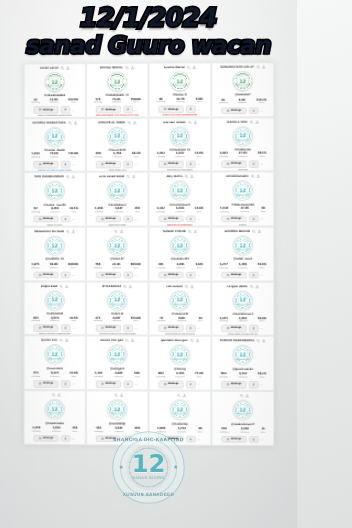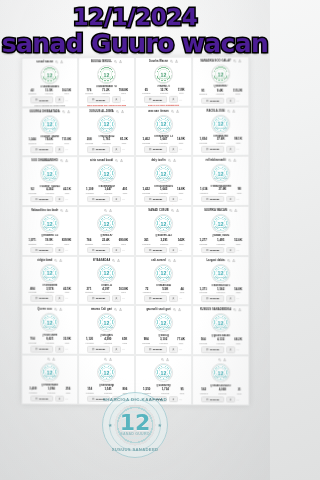--- a/index.html
+++ b/index.html
@@ -109,28 +109,28 @@
   .bio.red{color:#d93025;font-weight:700;}
   .bio.blue{color:#1a73c8;}
 
   
   .title-wrap{
     position:absolute;left:0;right:0;top:6px;text-align:center;z-index:6;
     pointer-events:none;
   }
   .title{
     display:block;font-family:"DejaVu Sans",sans-serif;
-    font-weight:700;color:#4c1d95;
+    font-weight:700;font-style:italic;color:#0f172a;
     -webkit-text-stroke:3px #000;
     paint-order:stroke fill;
     text-shadow:0 2px 2px rgba(0,0,0,.45);
     line-height:1.0;
   }
   .title.l1{font-size:23px;letter-spacing:-0.5px;}
-  .title.l2{font-size:25px;letter-spacing:-0.6px;margin-top:2px;}
+  .title.l2{font-size:21px;letter-spacing:-0.6px;margin-top:2px;}
 
   
   .wm{
     position:absolute;left:50%;bottom:22px;transform:translateX(-50%);
     width:66px;height:66px;border-radius:50%;
     opacity:.78;
     background:
       radial-gradient(circle at 50% 50%, rgba(255,255,255,0) 0 26%, rgba(210,236,238,.55) 26% 31%, rgba(255,255,255,0) 31% 36%, rgba(120,200,205,.55) 36% 39%, rgba(255,255,255,0) 39% 44%, rgba(235,245,246,.8) 44% 72%, rgba(90,175,185,.5) 72% 76%, rgba(255,255,255,.25) 76% 100%);
     display:flex;align-items:center;justify-content:center;
   }

